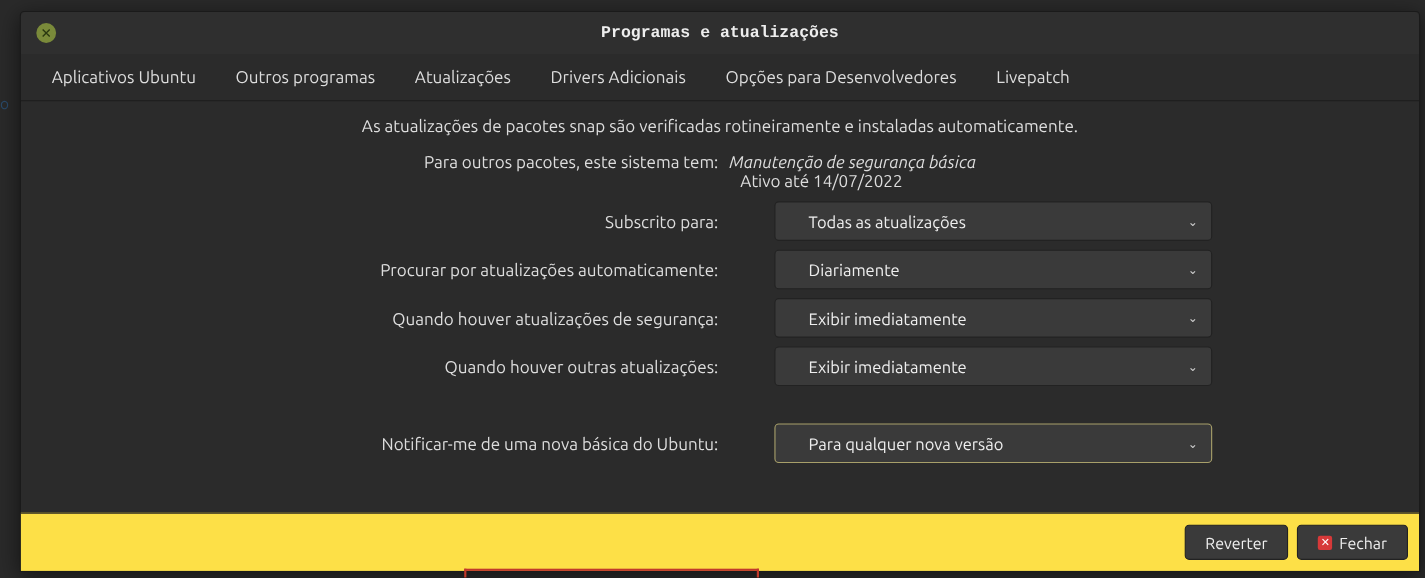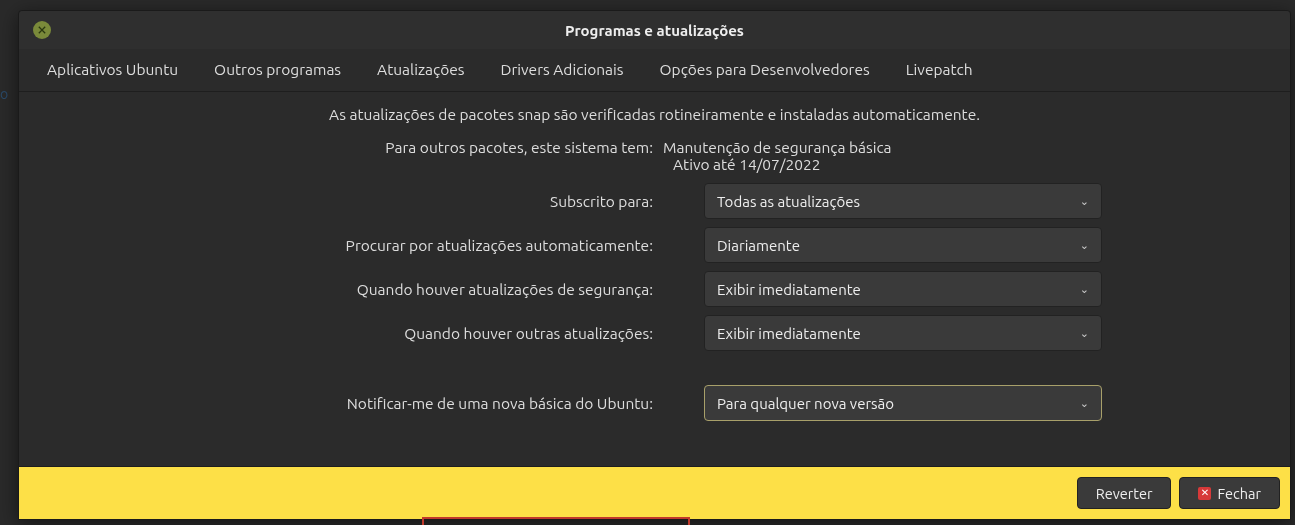--- a/index.html
+++ b/index.html
@@ -43,20 +43,21 @@
     }
     .close-btn svg { width: 8px; height: 8px; }
     .title {
       position: absolute;
       left: 0; right: 0;
       text-align: center;
       color: #eee;
       font-size: 15px;
       font-weight: 600;
       pointer-events: none;
+      font-family: Liberation Mono, monospace;
     }
     .tabs {
       display: flex;
       gap: 28px;
       padding: 0 24px;
       border-bottom: 1px solid #1e1e1e;
       background: #2b2b2b;
     }
     .tab {
       padding: 12px 4px 11px;
@@ -92,20 +93,21 @@
       font-size: 15.5px;
       gap: 41px;
     }
     .row-label {
       width: 620px;
       text-align: right;
       padding-right: 10px;
     }
     .row-value {
       flex: 1;
+      font-style: italic;
     }
     .info-row {
       display: flex;
       flex-direction: column;
       margin-bottom: 10px;
     }
     .info-row .line1 {
       display: flex;
       font-size: 15.5px;
     }
@@ -125,20 +127,21 @@
       cursor: pointer;
       position: relative;
     }
     .select.highlight {
       border: 1px solid #a8a06a;
     }
     .select-text {
       flex: 1;
       color: #eee;
       font-size: 15px;
+      margin-left: 18px;
     }
     .chev {
       color: #ccc;
       font-size: 11px;
     }
     .spacer { flex: 1; }
     .footer {
       display: flex;
       gap: 8px;
       justify-content: flex-end;

